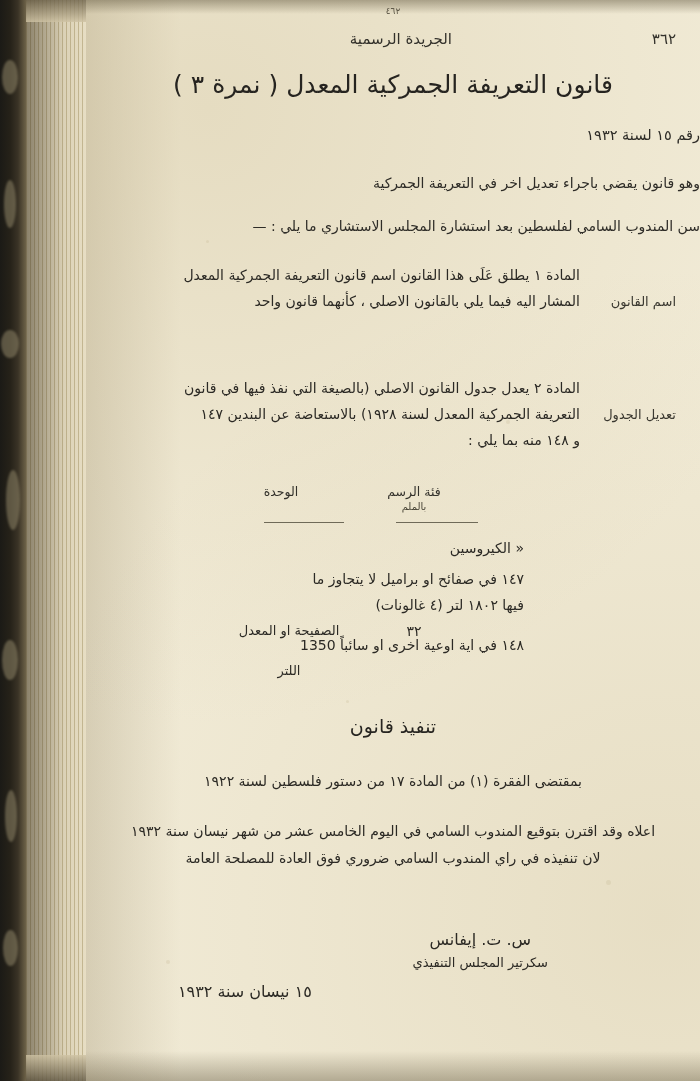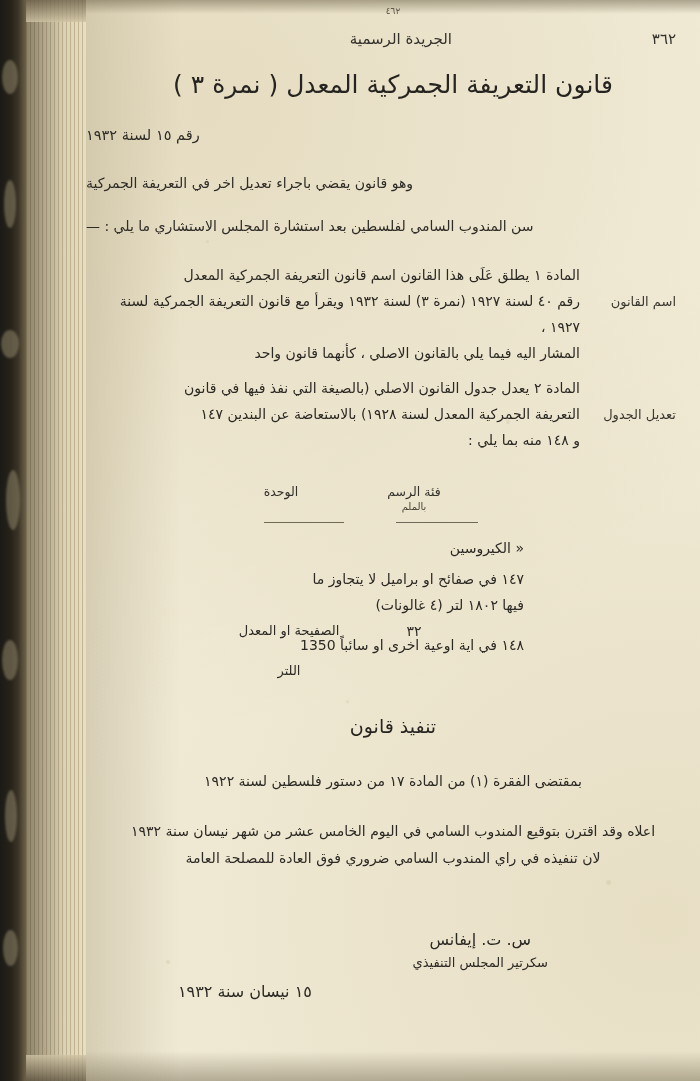--- a/index.html
+++ b/index.html
@@ -144,21 +144,21 @@
     left: 0; right: 0;
     text-align: center;
     font-size: 25px;
     letter-spacing: 0px;
     color: #262420;
   }
 
   .line-center {
     position: absolute;
     left: 0; right: 0;
-    text-align: left;
+    text-align: right;
     font-size: 14.5px;
     color: #2e2c27;
   }
   .l-num    { top: 127px; }
   .l-sub    { top: 175px; font-size: 14px; }
   .l-enact  { top: 218px; font-size: 14px; }
 
   
   .article {
     position: absolute;
@@ -358,21 +358,20 @@
       <div class="doc-title">قانون التعريفة الجمركية المعدل ( نمرة ٣ )</div>
 
       <div class="line-center l-num">رقم ١٥ لسنة ١٩٣٢</div>
       <div class="line-center l-enact">سن المندوب السامي لفلسطين بعد استشارة المجلس الاستشاري ما يلي : —</div>
       <div class="line-center l-sub">وهو قانون يقضي باجراء تعديل اخر في التعريفة الجمركية</div>
 
       <div class="article" id="art1">
         <div class="side-label">اسم القانون</div>
         <div class="body">
           <span class="ind">المادة ١   يطلق عَلَى هذا القانون اسم قانون التعريفة الجمركية المعدل</span>
-          <span class="ind">رقم ٤٠ لسنة ١٩٢٧  (نمرة ٣) لسنة ١٩٣٢  ويقرأ مع قانون التعريفة الجمركية لسنة ١٩٢٧ ،</span>
           <span class="ind">المشار اليه فيما يلي بالقانون الاصلي ، كأنهما قانون واحد</span>
         </div>
       </div>
 
       <div class="article" id="art2">
         <div class="side-label">تعديل الجدول</div>
         <div class="body">
           <span class="ind">المادة ٢   يعدل جدول القانون الاصلي  (بالصيغة التي نفذ فيها في قانون</span>
           <span class="ind">التعريفة الجمركية المعدل لسنة ١٩٢٨)  بالاستعاضة عن البندين ١٤٧</span>
           <span class="ind">و ١٤٨ منه بما يلي :</span>

